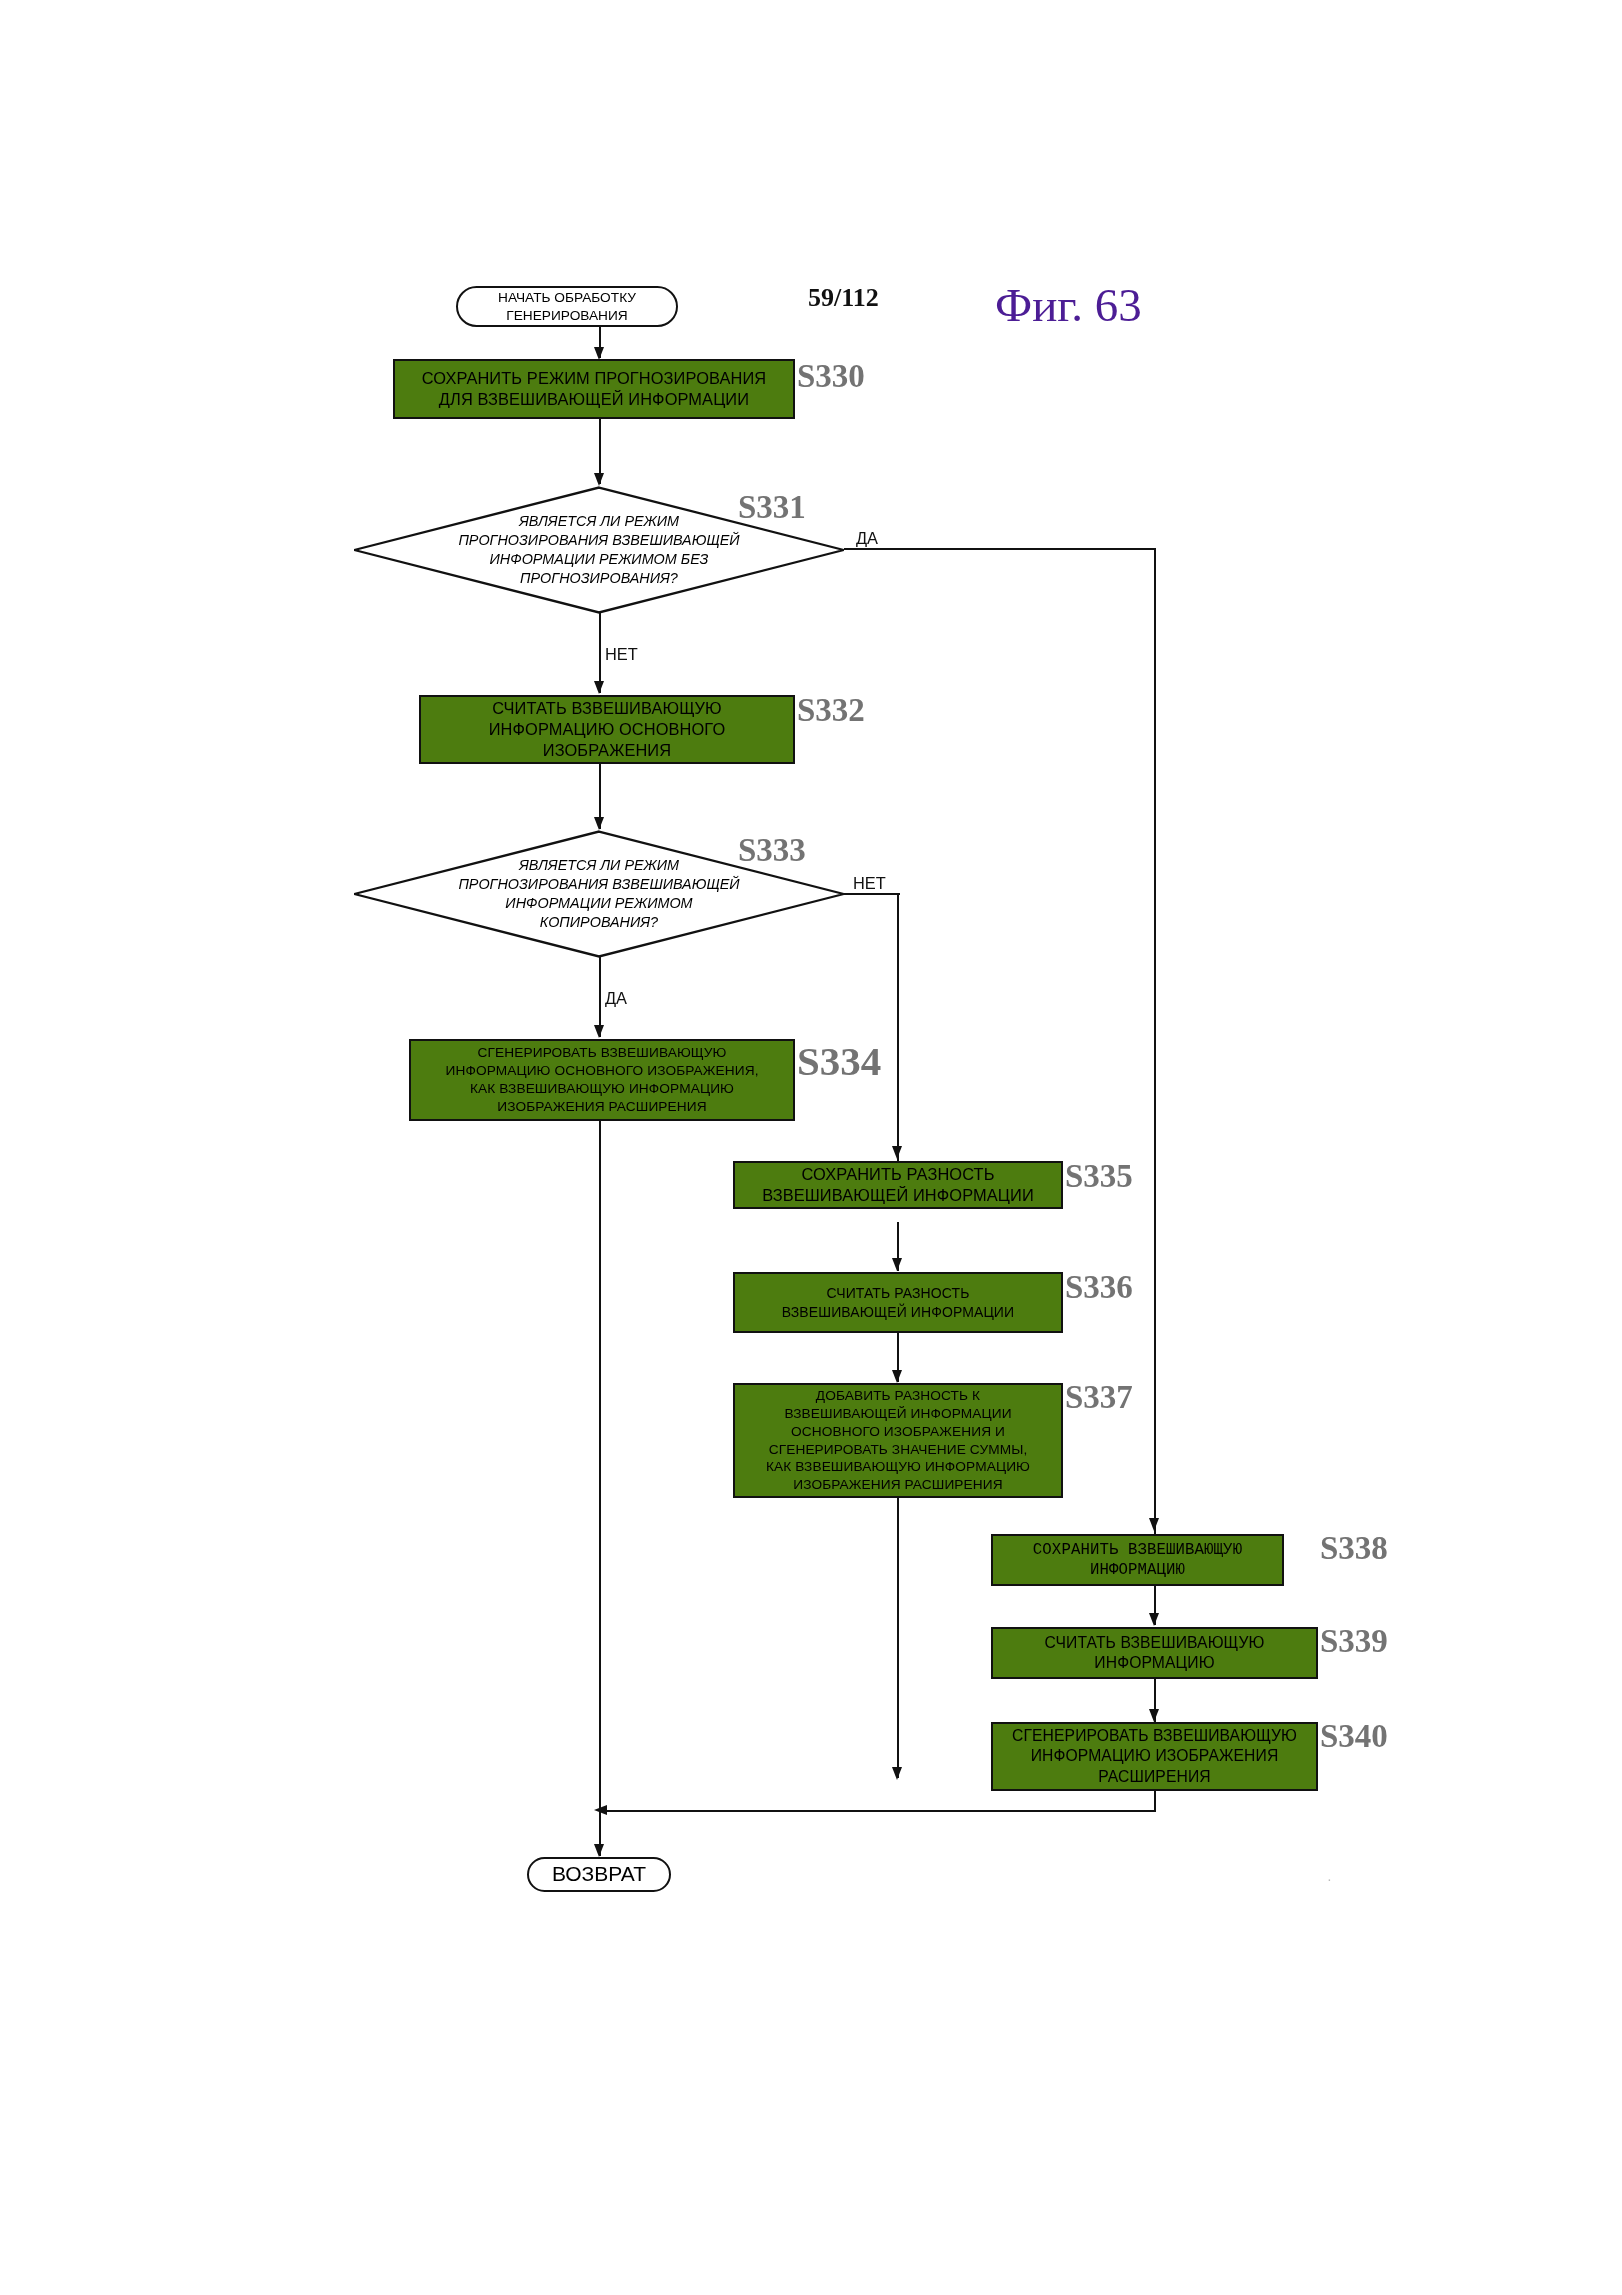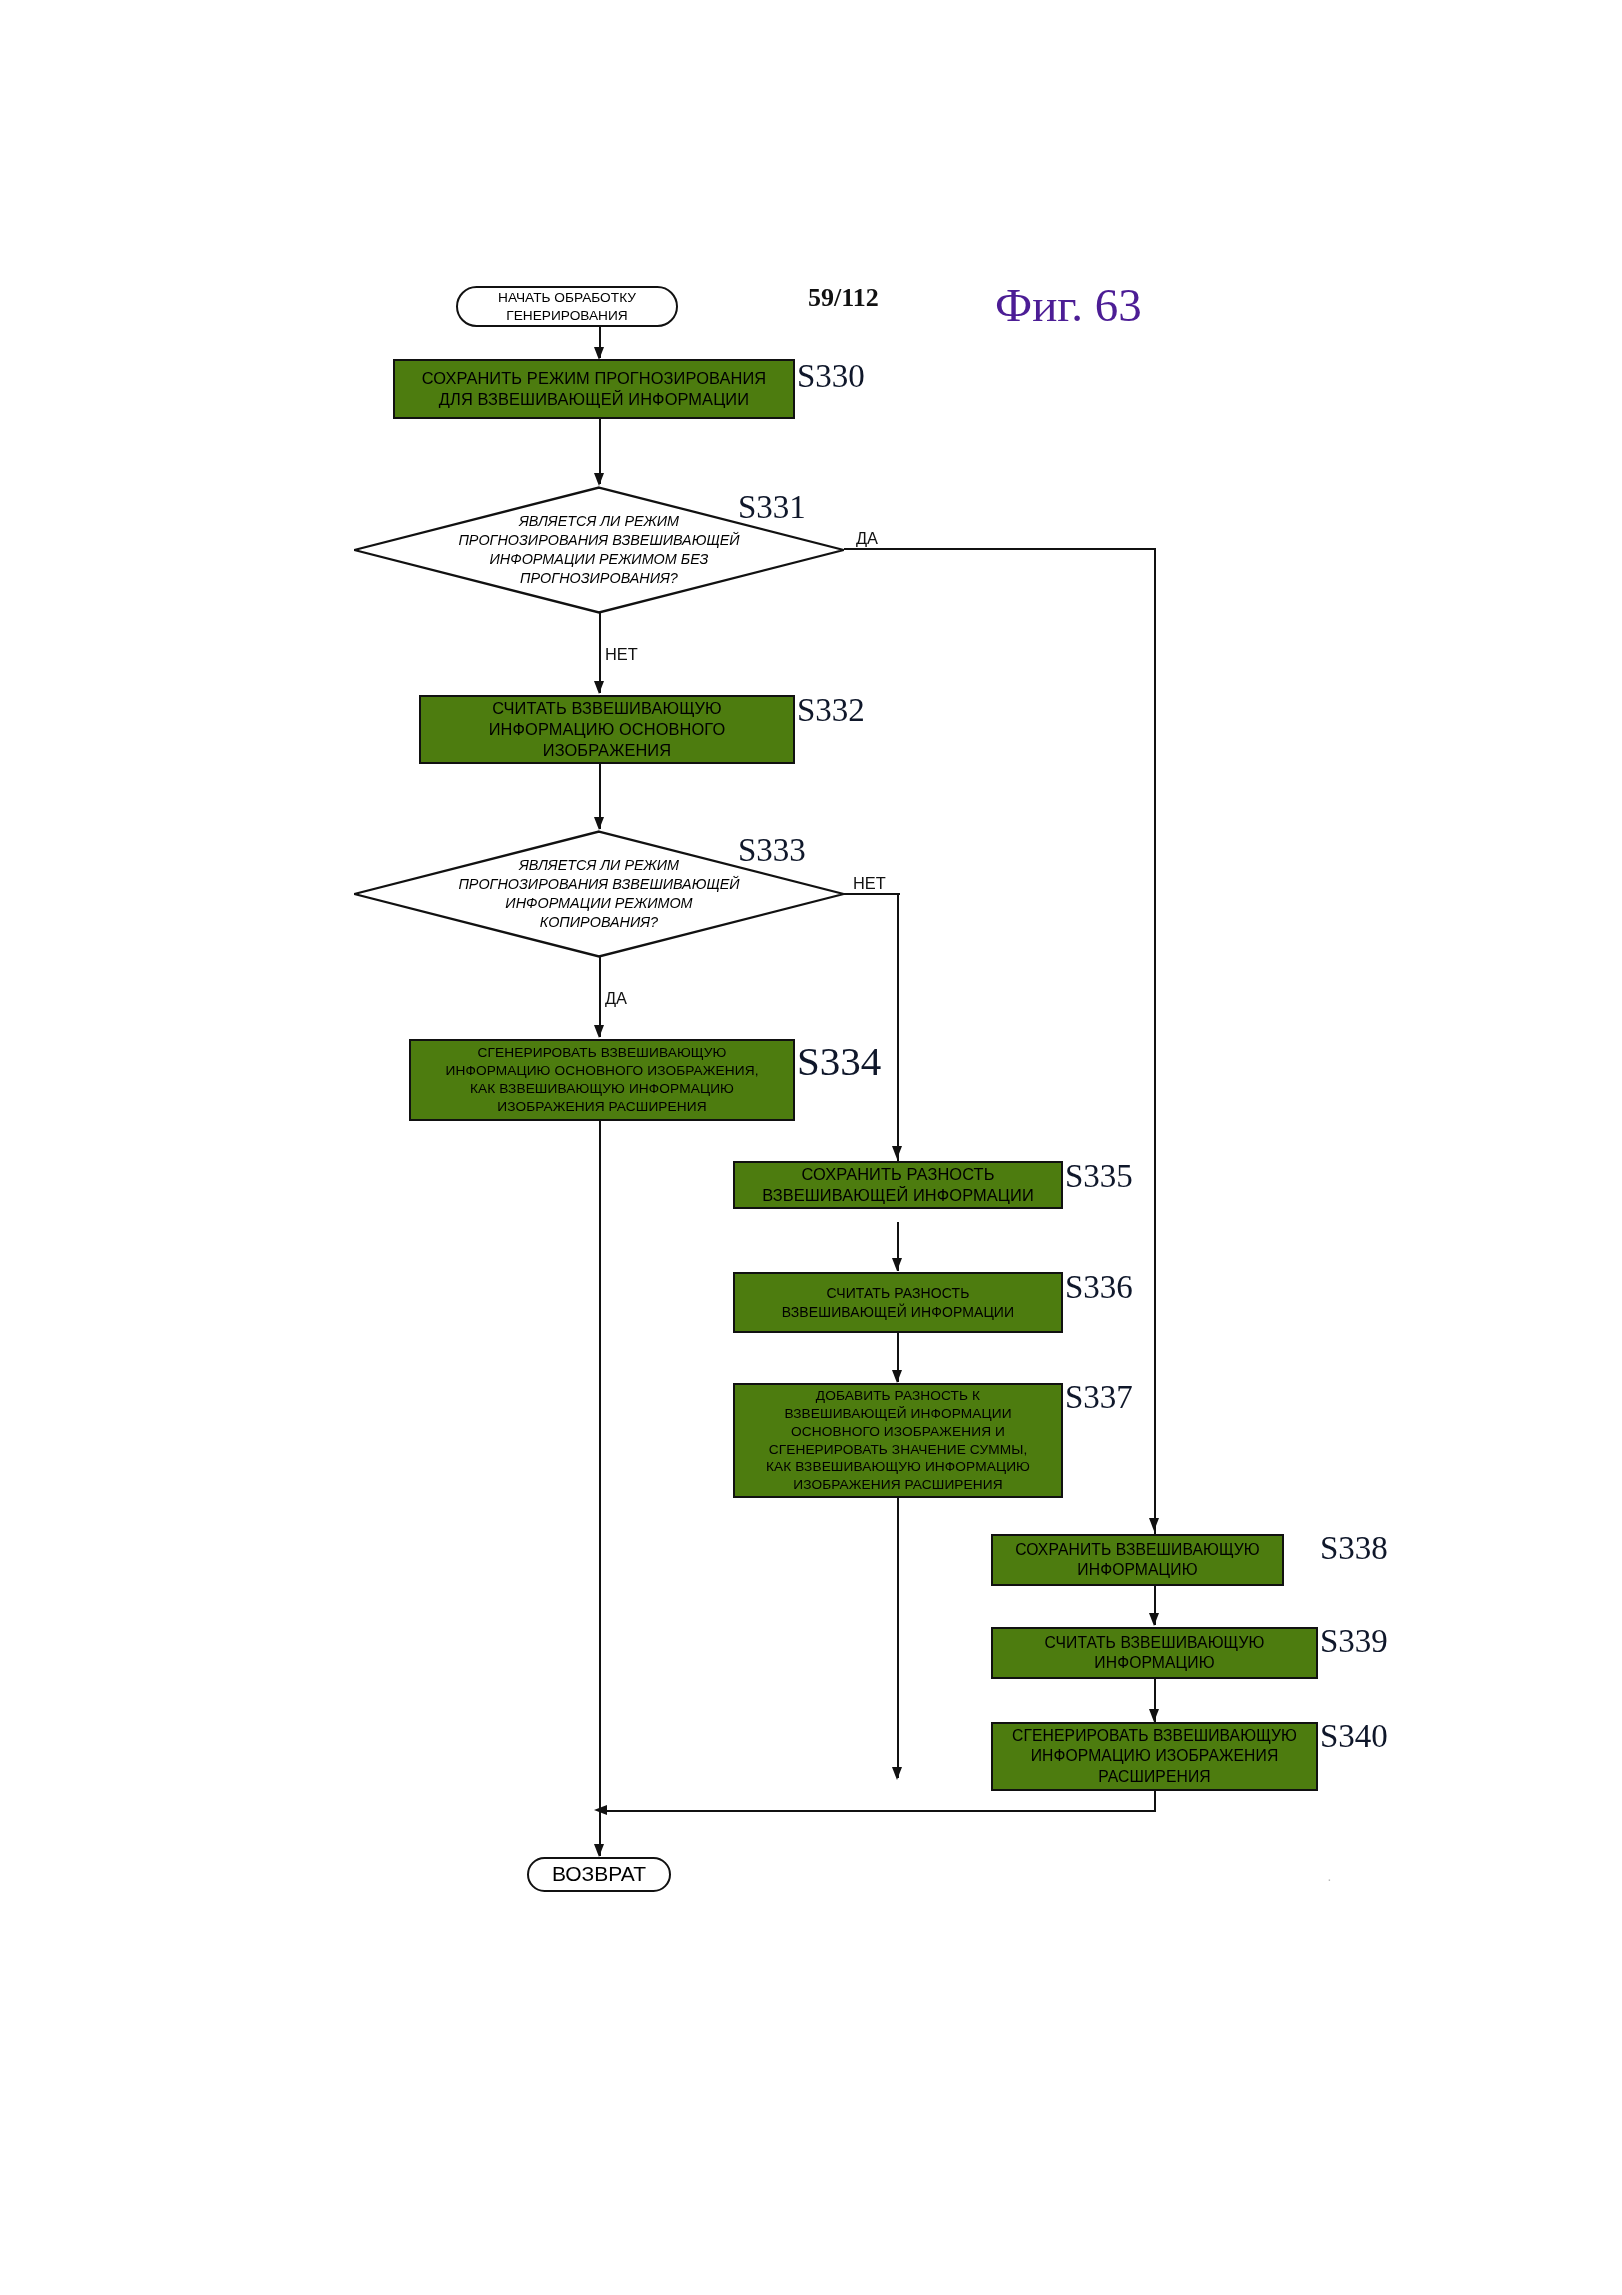--- a/index.html
+++ b/index.html
@@ -36,22 +36,22 @@
     position:absolute;left:0;top:0;width:100%;height:100%;
     display:flex;align-items:center;justify-content:center;
     text-align:center;line-height:1.32;
   }
   .dec .dectext span{white-space:pre-line;display:block;font-style:italic;}
 
   
   .steplbl{
     position:absolute;
     font-family:"Liberation Serif",serif;
-    font-weight:400;
-    color:#0f172a;
+    font-weight:700;
+    color:#737373;
     letter-spacing:0px;
     white-space:nowrap;
   }
 
   
   .brlbl{position:absolute;white-space:nowrap;color:#111;}
 
   
   .vline{position:absolute;background:#111;width:2px;}
   .hline{position:absolute;background:#111;height:2px;}
@@ -181,21 +181,21 @@
 ОСНОВНОГО ИЗОБРАЖЕНИЯ И
 СГЕНЕРИРОВАТЬ ЗНАЧЕНИЕ СУММЫ,
 КАК ВЗВЕШИВАЮЩУЮ ИНФОРМАЦИЮ
 ИЗОБРАЖЕНИЯ РАСШИРЕНИЯ</span>
   </div>
   <div class="steplbl" style="left:1065px;top:1379px;font-size:33px;">S337</div>
 
   <div class="vline" style="left:897px;top:1497px;height:281px;"></div>
   <div class="arrow-d" style="left:892px;top:1767px;"></div>
 
-  <div class="node proc" style="left:991px;top:1534px;width:293px;height:52px;font-size:15.7px;">
+  <div class="node proc" style="left:991px;top:1534px;width:293px;height:52px;font-size:15.7px;font-family:Liberation Mono, monospace;">
     <span class="txt">СОХРАНИТЬ ВЗВЕШИВАЮЩУЮ
 ИНФОРМАЦИЮ</span>
   </div>
   <div class="steplbl" style="left:1320px;top:1530px;font-size:33px;">S338</div>
 
   <div class="vline" style="left:1154px;top:1586px;height:39px;"></div>
   <div class="arrow-d" style="left:1149px;top:1613px;"></div>
 
   <div class="node proc" style="left:991px;top:1627px;width:327px;height:52px;font-size:15.7px;">
     <span class="txt">СЧИТАТЬ ВЗВЕШИВАЮЩУЮ

